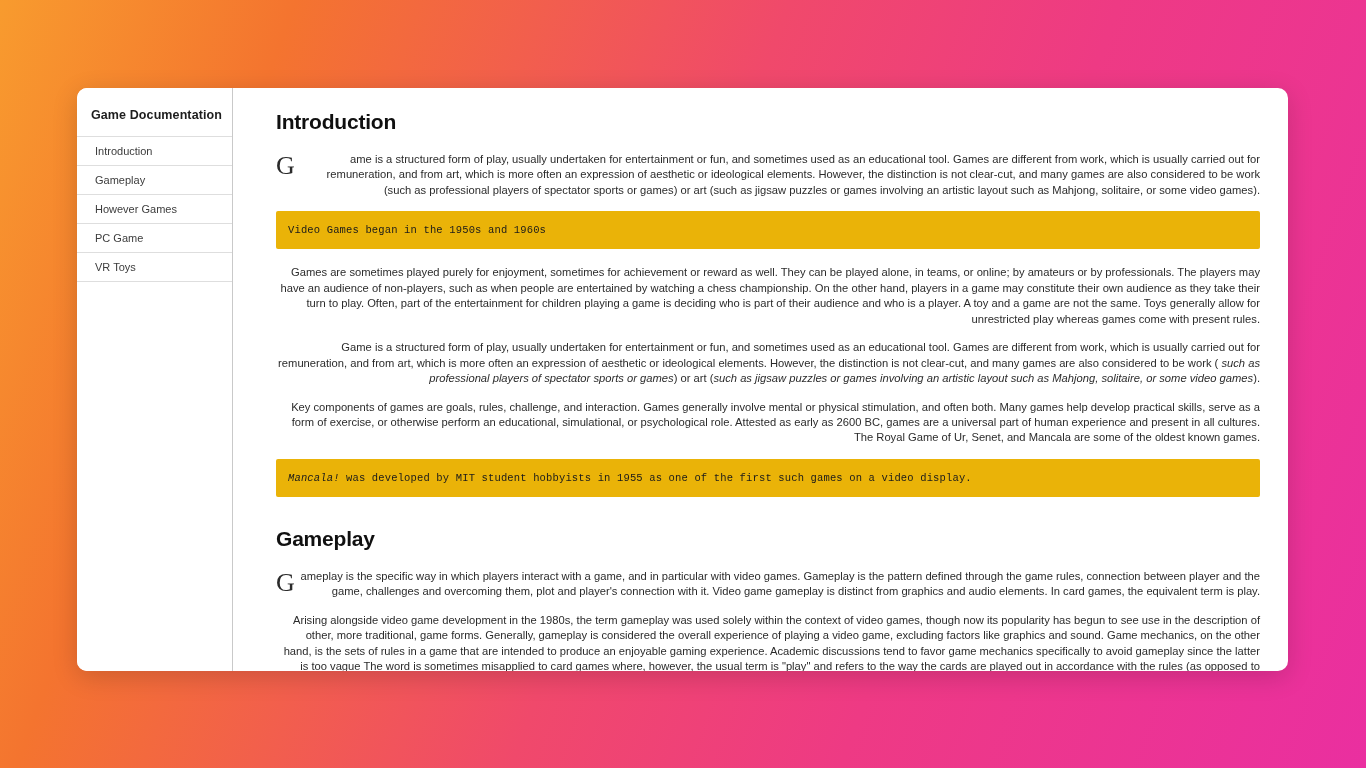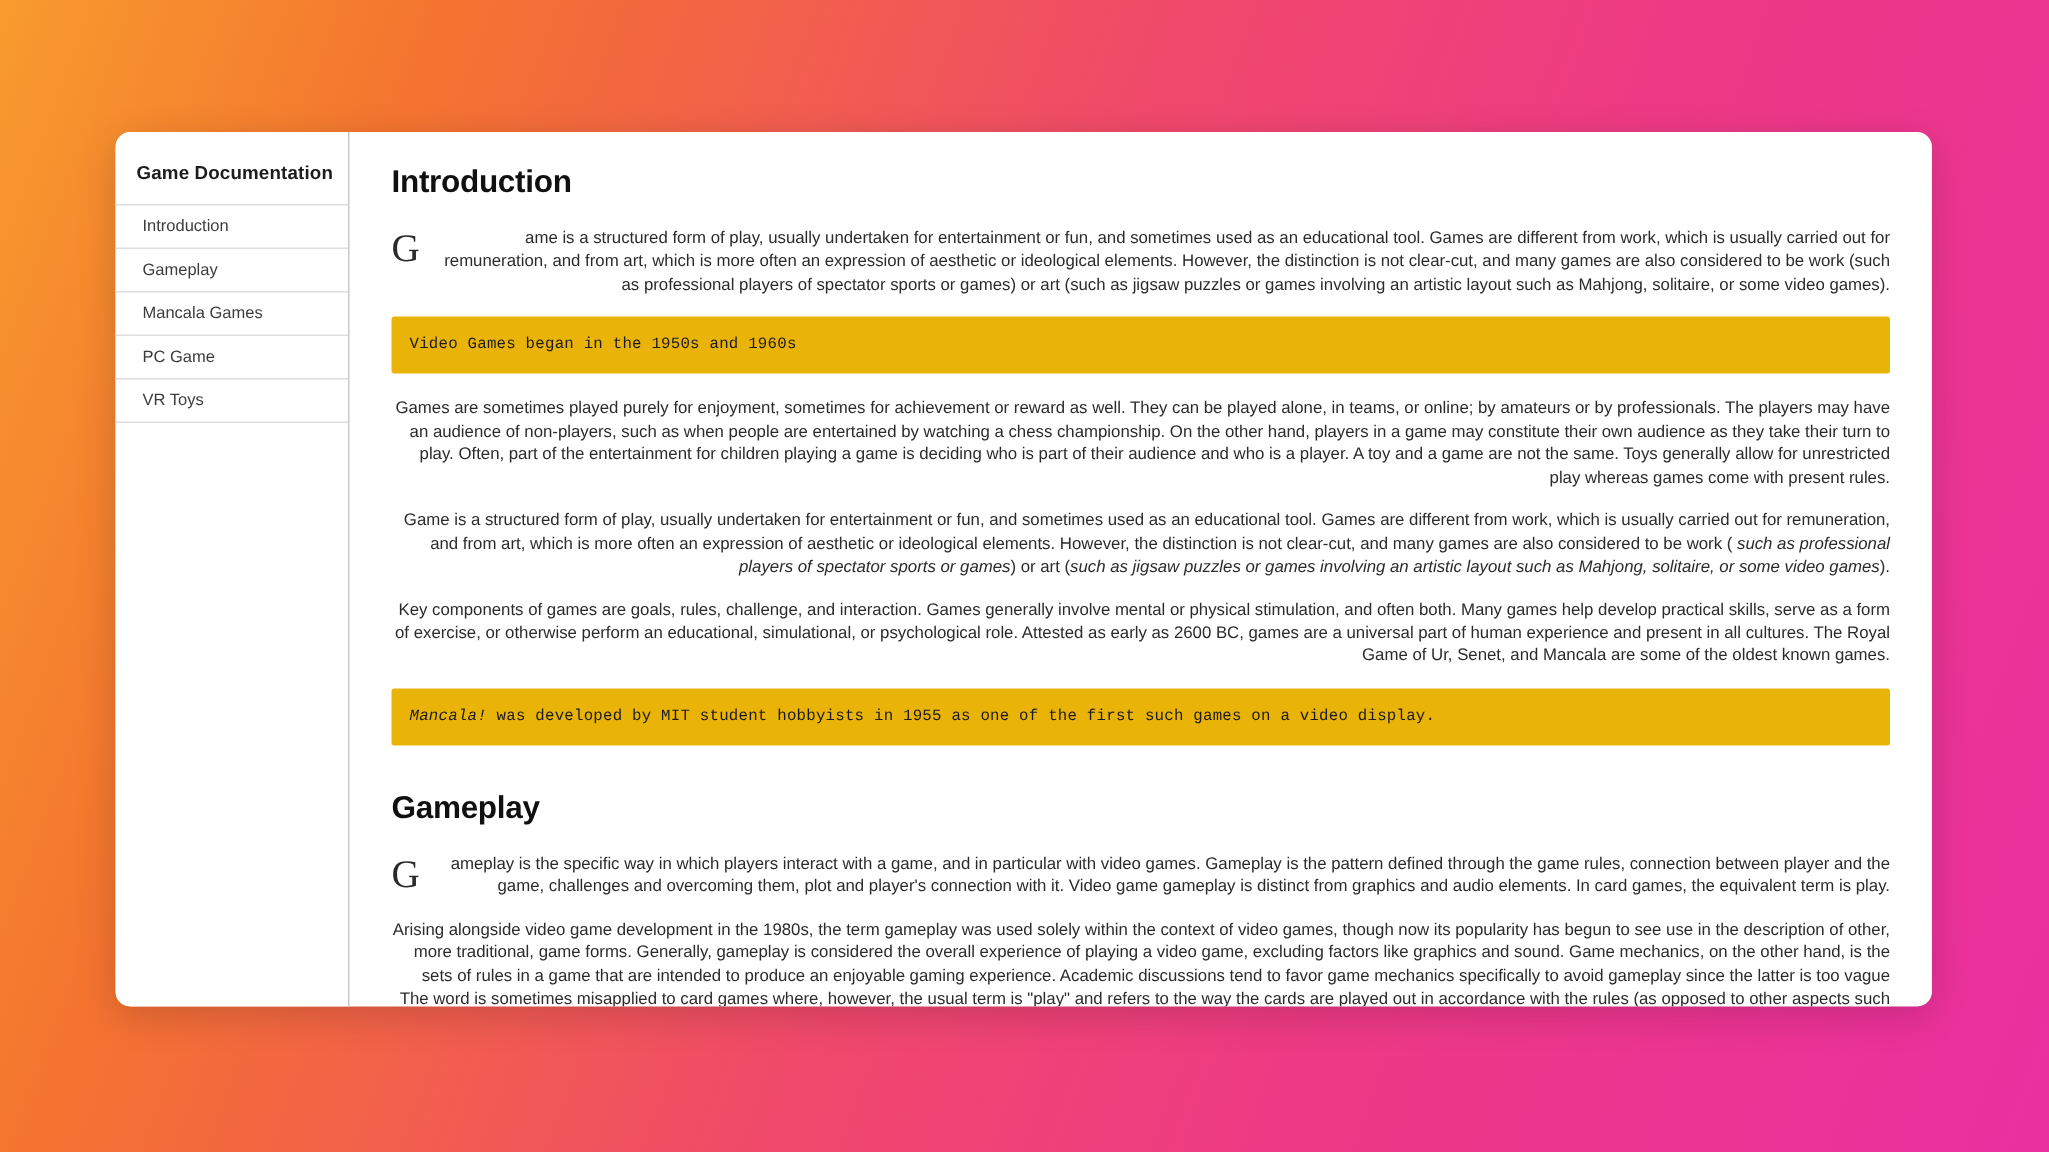--- a/index.html
+++ b/index.html
@@ -18,20 +18,21 @@
     position: absolute;
     left: 77px;
     top: 88px;
     width: 1211px;
     height: 583px;
     background: #ffffff;
     border-radius: 10px;
     box-shadow: 0 6px 26px rgba(0,0,0,0.16);
     overflow: hidden;
     display: flex;
+    gap: 15px;
   }
 
   
   .sidebar {
     width: 156px;
     flex: 0 0 156px;
     background: #ffffff;
     border-right: 1px solid #c9c9c9;
     box-sizing: border-box;
     padding: 0;
@@ -105,21 +106,21 @@
 </style>
 </head>
 <body>
 
 <div class="page-card">
 
   <nav class="sidebar">
     <div class="sidebar-title">Game Documentation</div>
     <div class="sidebar-item">Introduction</div>
     <div class="sidebar-item">Gameplay</div>
-    <div class="sidebar-item">Mancala Games</div>
+    <div class="sidebar-item">However Games</div>
     <div class="sidebar-item">PC Game</div>
     <div class="sidebar-item">VR Toys</div>
   </nav>
 
   <main class="content">
 
     <h1 class="section-title">Introduction</h1>
 
     <p class="para dropcap">Game is a structured form of play, usually undertaken for entertainment or fun, and sometimes used as an educational tool. Games are different from work, which is usually carried out for remuneration, and from art, which is more often an expression of aesthetic or ideological elements. However, the distinction is not clear-cut, and many games are also considered to be work (such as professional players of spectator sports or games) or art (such as jigsaw puzzles or games involving an artistic layout such as Mahjong, solitaire, or some video games).</p>
 

